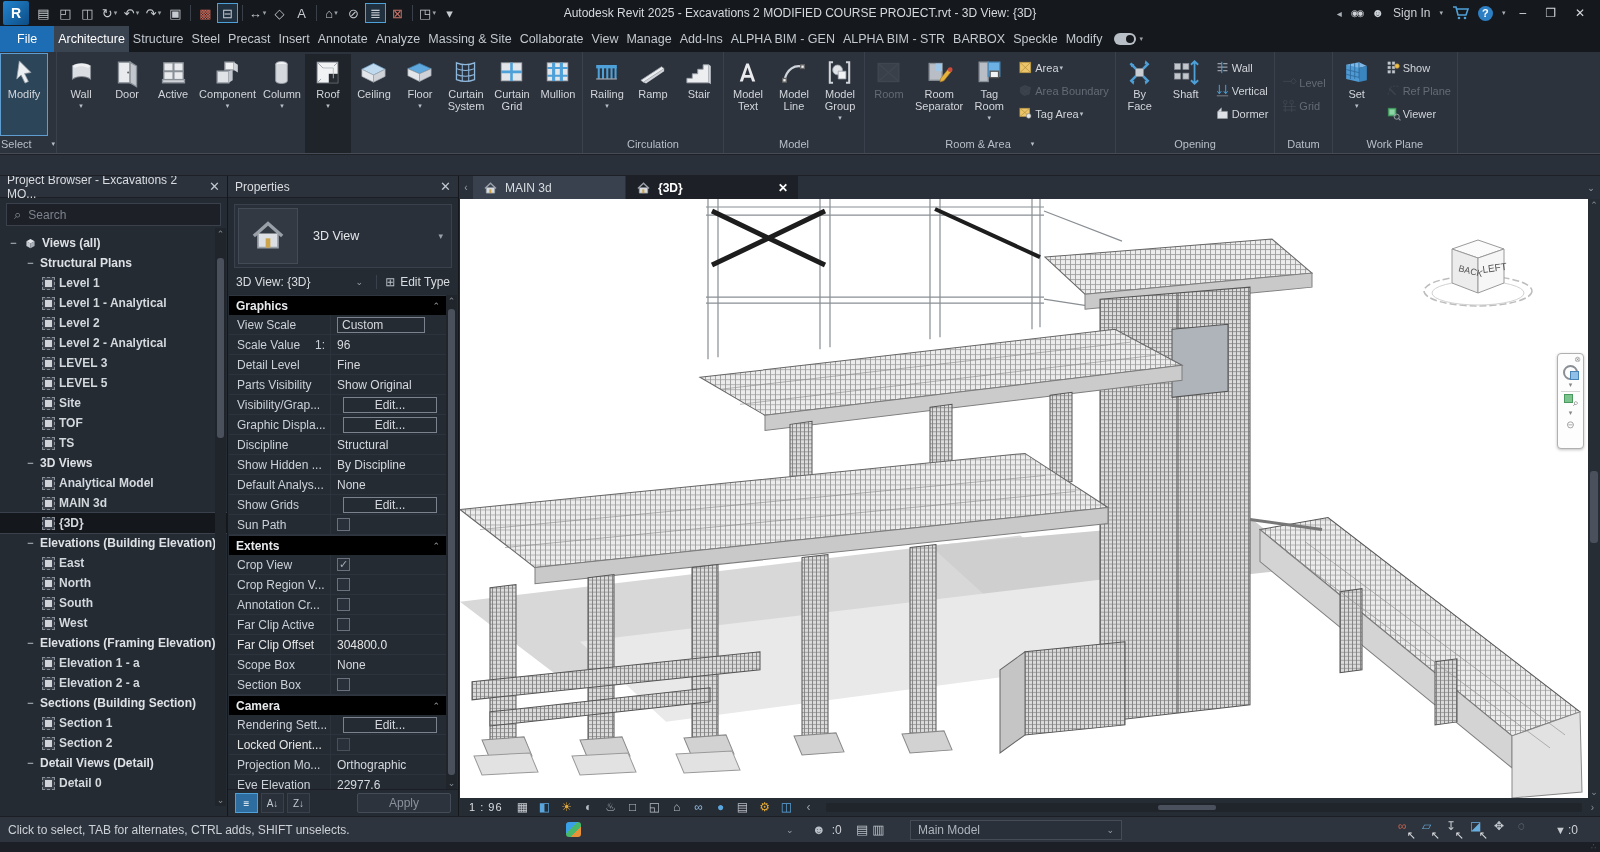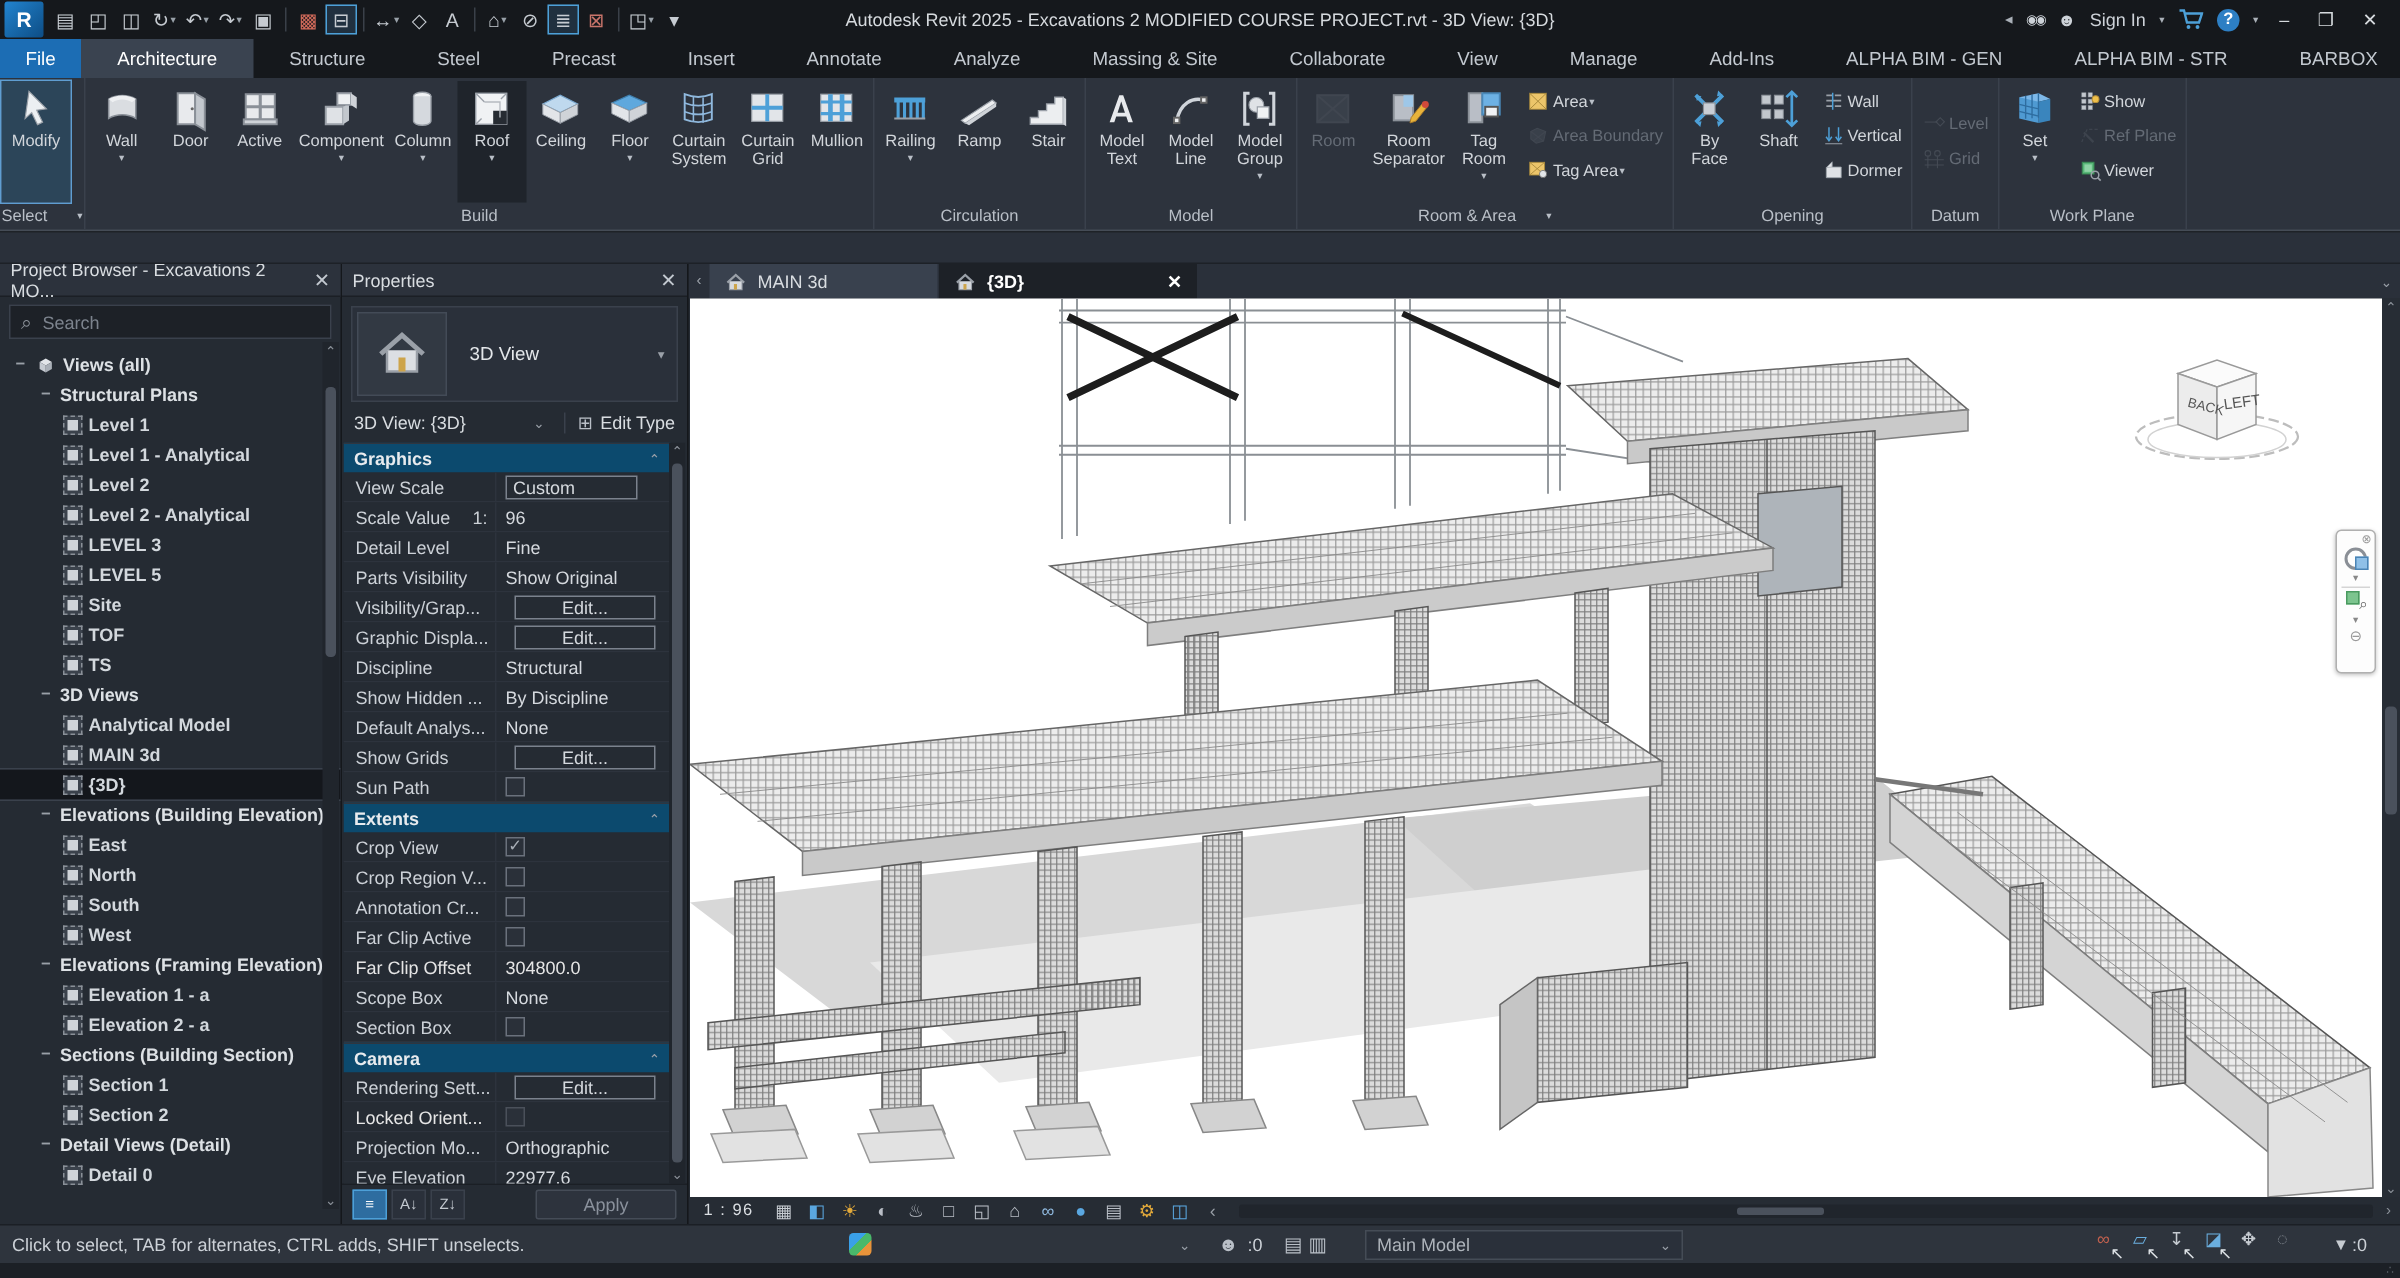--- a/index.html
+++ b/index.html
@@ -15,21 +15,21 @@
   .qi .dd { font-size:7px; margin-left:1px; color:#98a0a8; }
   .qsep { width:1px; height:16px; background:#3a4049; margin:0 3px; }
   .title-text { position:absolute; left:0; right:0; text-align:center; font-size:12px; color:#d6dade; pointer-events:none; z-index:1; }
   .tb-right { margin-left:auto; display:flex; align-items:center; gap:9px; padding-right:10px; z-index:2; font-size:12px; color:#cdd2d8; }
   .tb-right .mini { font-size:10px; color:#aab0b8; }
   .help-circle { width:15px; height:15px; border-radius:50%; background:#2d7fc4; color:#fff; font-size:11px; font-weight:bold; display:flex; align-items:center; justify-content:center; }
   .winbtn { font-size:12px; color:#d6dade; padding:0 5px; }
 
   
   .tabs-row { position:absolute; top:26px; left:0; right:0; height:26px; background:#15181c; display:flex; align-items:stretch; z-index:29; }
-  .rtab { padding:0 24px; font-size:12.5px; color:#c3c9d0; display:flex; align-items:center; white-space:nowrap; }
+  .rtab { padding:0 4px; font-size:12.5px; color:#c3c9d0; display:flex; align-items:center; white-space:nowrap; }
   .rtab.file { background:#1c6db4; color:#fff; padding:0 17px; }
   .rtab.active { background:#3a4350; color:#fff; }
   .rtab.icon-tab { gap:3px; padding:0 8px; }
   .cam-pill { width:22px; height:12px; background:#b9bfc7; border-radius:6px; position:relative; }
   .cam-pill::after { content:""; position:absolute; right:2px; top:2px; width:8px; height:8px; border-radius:50%; background:#15181c; }
 
   
   .ribbon { position:absolute; top:52px; left:0; right:0; height:102px; background:#2d333d; border-bottom:1px solid #454c56; display:flex; z-index:28; overflow:hidden; }
   .rpanel { display:flex; flex-direction:column; border-right:1px solid #3a414c; padding:0 1px; }
   .rpanel-body { flex:1; display:flex; align-items:stretch; gap:0; padding-top:2px; }
@@ -79,21 +79,21 @@
   .type-thumb { width:60px; height:56px; margin:3px; background:#323943; border:1px solid #434b57; display:flex; align-items:center; justify-content:center; }
   .type-thumb svg { width:40px; height:40px; }
   .type-name { flex:1; font-size:12.5px; color:#e4e7ea; padding-left:12px; }
   .type-dd { padding-right:8px; color:#9aa0a8; font-size:9px; }
   .instance-row { display:flex; align-items:center; padding:5px 8px 4px; font-size:12px; color:#d9dde1; gap:5px; flex:none; }
   .instance-row .ddc { color:#9aa0a8; font-size:9px; margin-left:auto; }
   .edit-type { display:flex; align-items:center; gap:5px; border-left:1px solid #3a414c; padding-left:8px; margin-left:8px; }
   .et-icon { font-size:12px; color:#b9bfc7; }
   .prop-table { flex:1; margin:2px 1px 0; position:relative; overflow:hidden; font-size:12px; }
   .prop-rows { position:absolute; inset:0 10px 0 0; }
-  .psec { height:20px; background:#0c4a6e; display:flex; align-items:center; padding:0 7px; color:#e8ebee; font-weight:bold; border-top:1px solid #2f3640; }
+  .psec { height:20px; background:#000000; display:flex; align-items:center; padding:0 7px; color:#e8ebee; font-weight:bold; border-top:1px solid #2f3640; }
   .psec .caret { margin-left:auto; font-size:9px; color:#9aa0a8; font-weight:normal; }
   .prow { height:20px; display:flex; align-items:stretch; border-bottom:1px solid #2d333d; background:#252b33; }
   .plabel { width:102px; padding-left:8px; color:#ccd1d7; overflow:hidden; white-space:nowrap; border-right:1px solid #2d333d; display:flex; align-items:center; flex:none; }
   .plabel .sfx { margin-left:auto; padding-right:5px; }
   .pval { flex:1; padding:0 4px 0 6px; display:flex; align-items:center; overflow:hidden; white-space:nowrap; color:#d5d9de; }
   .pval .inputbox { border:1px solid #7b828d; padding:0 4px; min-width:88px; height:16px; line-height:15px; }
   .pval .pbtn { border:1px solid #7b828d; width:94px; text-align:center; height:16px; line-height:15px; margin:0 auto; }
   .pcheck { width:13px; height:13px; border:1px solid #6a717c; background:#2a3039; display:flex; align-items:center; justify-content:center; font-size:11px; color:#a8aeb6; line-height:11px; }
   .prow.disabled .plabel, .prow.disabled .pval { color:#e5e5e5; }
   .prow.disabled .pcheck { border-color:#4a505a; }
@@ -328,23 +328,20 @@
         </div>
         <div class="rbtn-lg">
           <div class="ric"><svg viewBox="0 0 24 24" width="100%" height="100%">
               <rect x="4" y="4.5" width="16" height="14" fill="#e2e5e9" stroke="#9aa0a8" stroke-width=".6"></rect>
               <path d="M4 8.5h16M4 14.5h16" stroke="#4da0d8" stroke-width="1.6"></path>
               <path d="M9 4.5v14M15 4.5v14" stroke="#4da0d8" stroke-width="2.4"></path>
             </svg></div>
           <span>Mullion</span>
         </div>
       </div>
-      <div class="rpanel-label">
-        <span>Build</span>
-      </div>
     </div>
     <div class="rpanel">
       <div class="rpanel-body">
         <div class="rbtn-lg">
           <div class="ric"><svg viewBox="0 0 24 24" width="100%" height="100%">
               <path d="M4 7.5h16" stroke="#4da0d8" stroke-width="2.6"></path>
               <path d="M6 8v9M9.3 8v9M12.6 8v9M15.9 8v9M19 8v9" stroke="#4da0d8" stroke-width="1.6"></path>
               <path d="M4 17h16" stroke="#9aa0a8"></path>
             </svg></div>
           <span>Railing</span>

